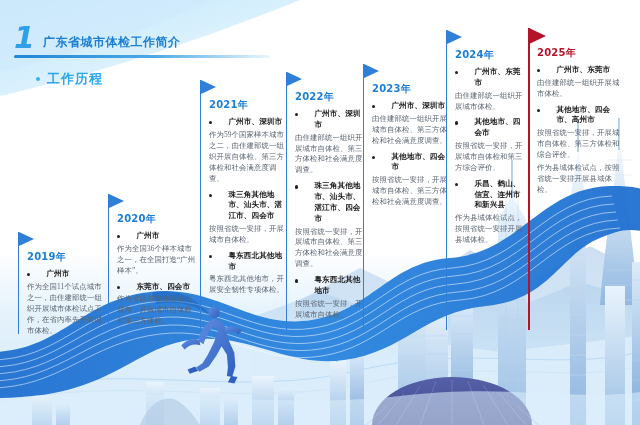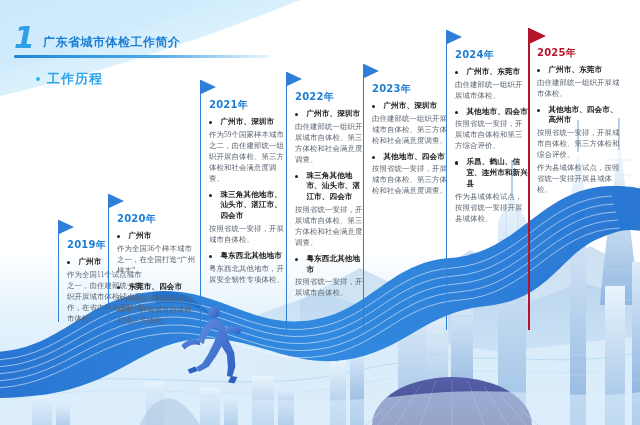--- a/index.html
+++ b/index.html
@@ -44,21 +44,21 @@
   .col .stem{position:absolute;left:0;top:0;bottom:0;width:1.4px;background:#2f7ed8;}
   .col.accent .stem{background:#b4142a;width:1.6px;}
   .flag{position:absolute;left:1px;top:0;width:0;height:0;
         border-left:15px solid #2f7ed8;border-top:7px solid transparent;border-bottom:7px solid transparent;}
   .col.accent .flag{border-left-color:#b4142a;border-top-width:8px;border-bottom-width:8px;border-left-width:17px;}
 
   .col-body{padding-left:9px;}
   .year{font-size:10px;font-weight:bold;color:#1d7fd4;margin-bottom:4px;letter-spacing:.2px;}
   .col.accent .year{color:#b4142a;}
 
-  .bullet{display:flex;gap:8px;align-items:flex-start;margin-top:5px;}
+  .bullet{display:flex;gap:16px;align-items:flex-start;margin-top:5px;}
   .bullet .dot{flex:0 0 auto;width:3.4px;height:3.4px;border-radius:50%;background:#222;margin-top:4px;}
   .bullet .btxt{font-size:7.6px;font-weight:bold;color:#1a1a1a;line-height:1.42;letter-spacing:.1px;}
   .desc{font-size:7.4px;color:#5a6470;line-height:1.48;margin:2px 0 0 0;letter-spacing:.1px;font-family:Liberation Serif, serif;}
 </style>
 </head>
 <body>
 
 <div id="slide">
 
   <svg class="bg-svg" viewBox="0 0 640 425" preserveAspectRatio="none">
@@ -237,21 +237,21 @@
     </div>
     <div class="title-underline"></div>
     <div class="subtitle-row">
       <span class="sub-dot"></span>
       <span class="subtitle-txt">工作历程</span>
     </div>
     <div class="subtitle-reflect">工作历程</div>
   </div>
 
   <div id="timeline">
-      <div class="col" style="left: 18px; top: 220px; width: 86px; height: 102px; margin-left: 40px;">
+      <div class="col" style="left: 18px; top: 232px; width: 86px; height: 102px;">
         <div class="stem"></div>
         <div class="flag"></div>
         <div class="col-body" style="padding-top: 18px;">
           <div class="year">2019年</div>
           <div class="bullet">
             <span class="dot"></span>
             <span class="btxt">广州市</span>
           </div>
           <div class="desc">作为全国11个试点城市之一，由住建部统一组织开展城市体检试点工作，在省内率先开展城市体检。</div>
         </div>

